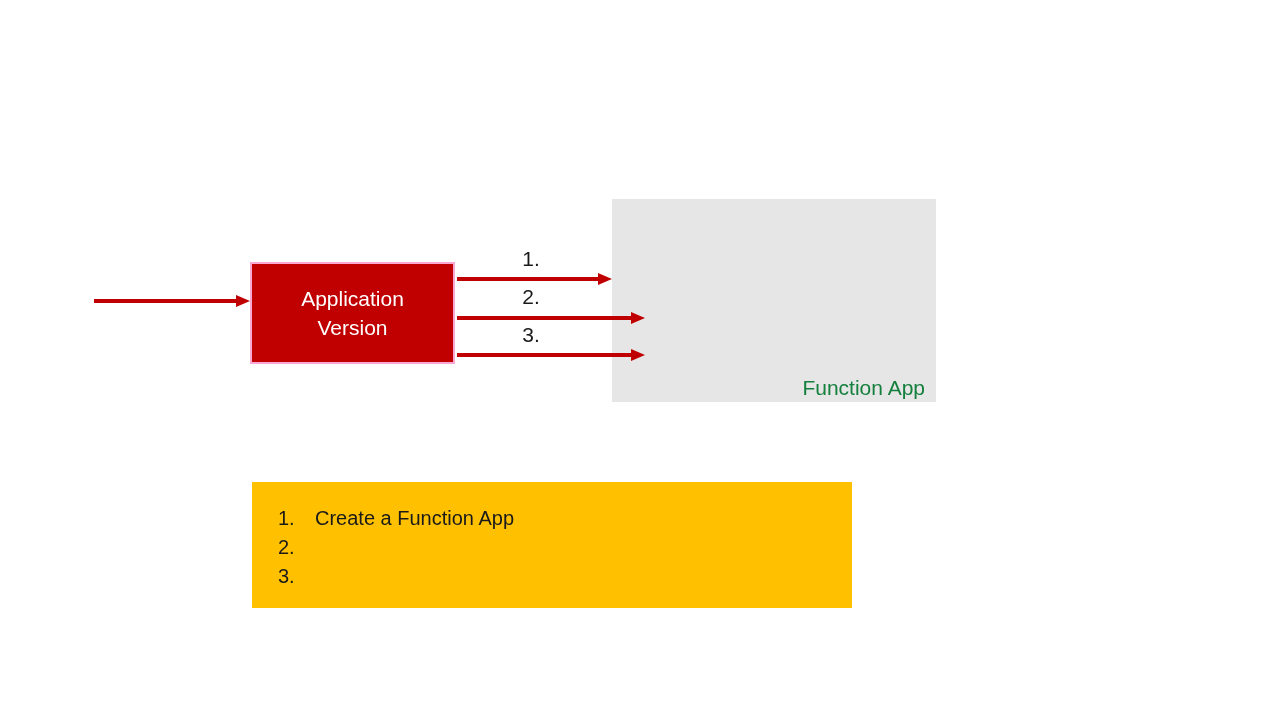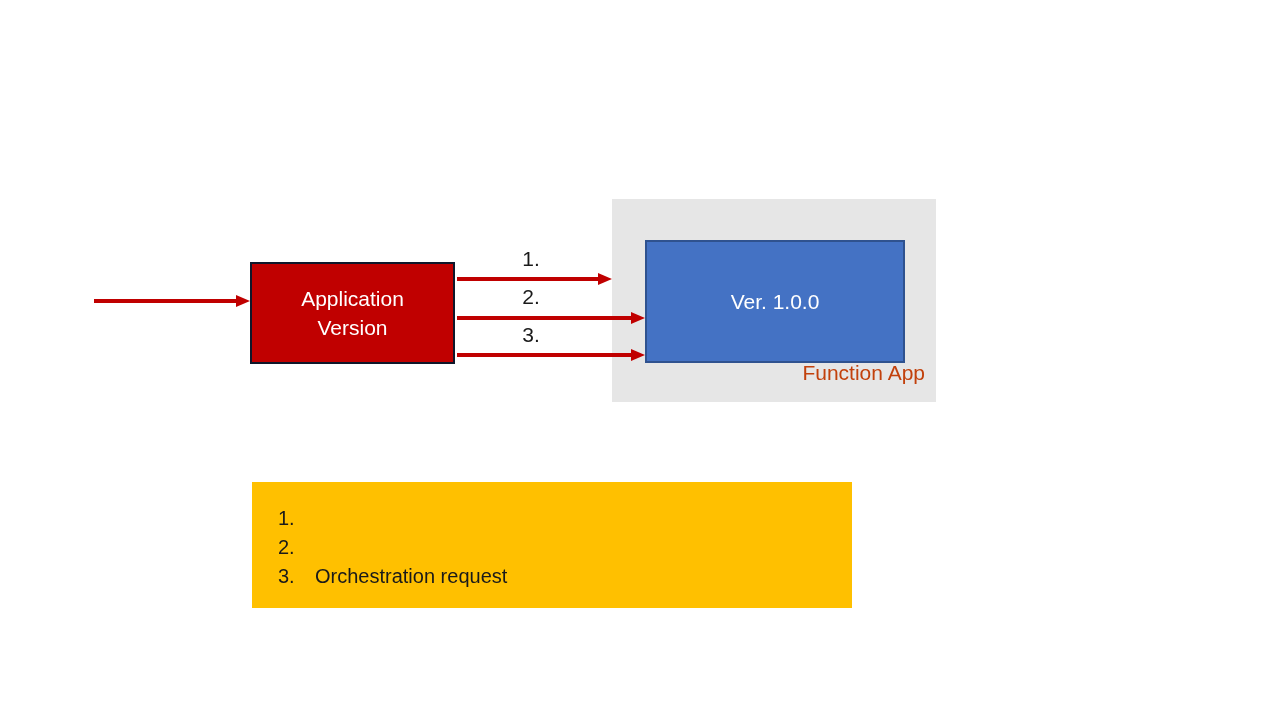--- a/index.html
+++ b/index.html
@@ -21,23 +21,23 @@
     position: absolute;
     left: 612px;
     top: 199px;
     width: 324px;
     height: 203px;
     background: #E6E6E6;
   }
   .group-label {
     position: absolute;
     right: 11px;
-    bottom: 17px;
+    bottom: 2px;
     font-size: 21px;
-    color: #c2410c;
+    color: #15803d;
     white-space: nowrap;
     text-align: center;
   }
 
   
   .version-box {
     position: absolute;
     left: 645px;
     top: 240px;
     width: 260px;
@@ -54,21 +54,21 @@
 
   
   .router-box {
     position: absolute;
     left: 250px;
     top: 262px;
     width: 205px;
     height: 102px;
     box-sizing: border-box;
     background: #C00000;
-    border: 2px solid #0f172a;
+    border: 2px solid #f9a8d4;
     display: flex;
     flex-direction: column;
     align-items: center;
     justify-content: center;
     color: #ffffff;
     font-size: 21px;
     line-height: 29px;
     text-align: center;
   }
 
@@ -137,23 +137,20 @@
 </style>
 </head>
 <body>
 
 <div class="canvas">
 
   <div class="group-box">
     <div class="group-label">Function App</div>
   </div>
 
-  <div class="version-box">
-    <span>Ver. 1.0.0</span>
-  </div>
 
   <div class="router-box">
     <span>Application</span>
     <span>Version</span>
   </div>
 
   <div class="arrow arrow-incoming">
     <div class="shaft"></div>
     <div class="head"></div>
   </div>
@@ -171,23 +168,23 @@
     <div class="head"></div>
   </div>
 
   <span class="step-label step-label-1">1.</span>
   <span class="step-label step-label-2">2.</span>
   <span class="step-label step-label-3">3.</span>
 
   <div class="legend-box">
     <div class="legend-row">
       <span class="legend-number">1.</span>
+      <span class="legend-text">Create a Function App</span>
     </div>
     <div class="legend-row">
       <span class="legend-number">2.</span>
     </div>
     <div class="legend-row">
       <span class="legend-number">3.</span>
-      <span class="legend-text">Orchestration request</span>
     </div>
   </div>
 
 </div>
 
 </body></html>

